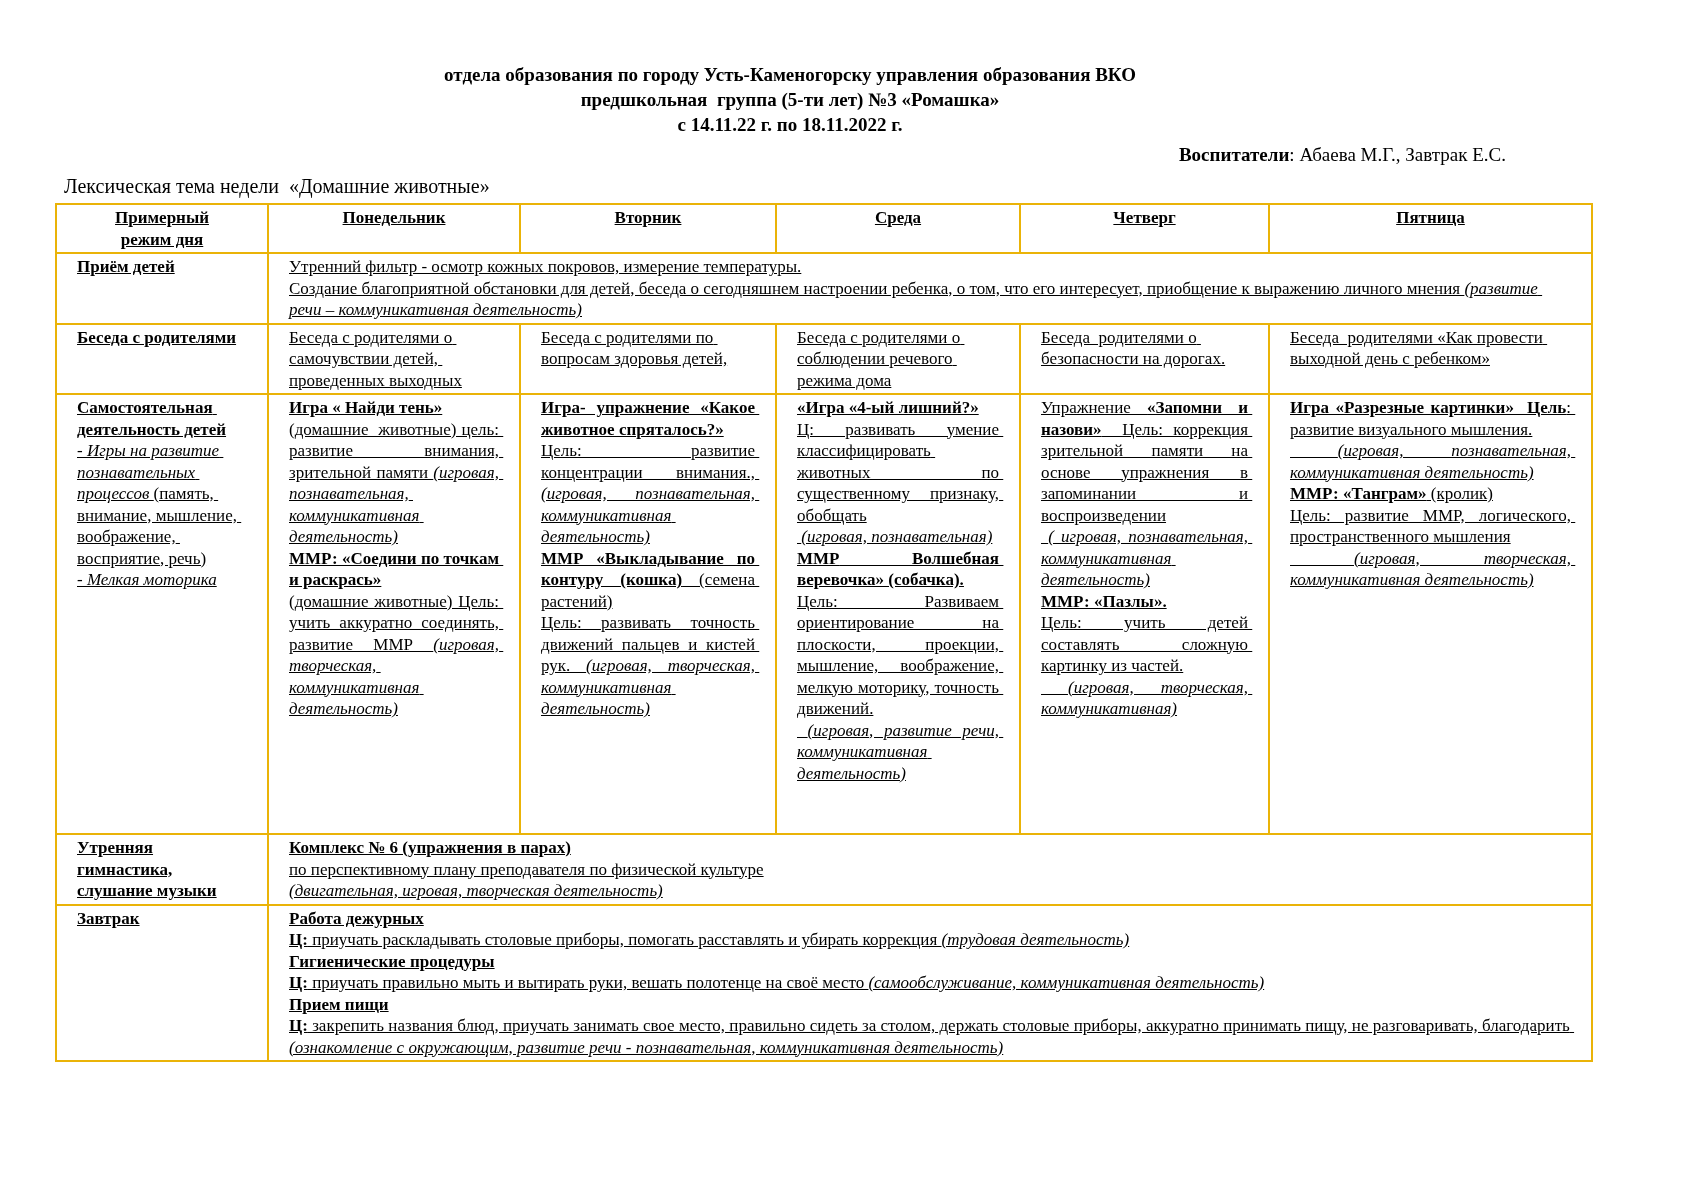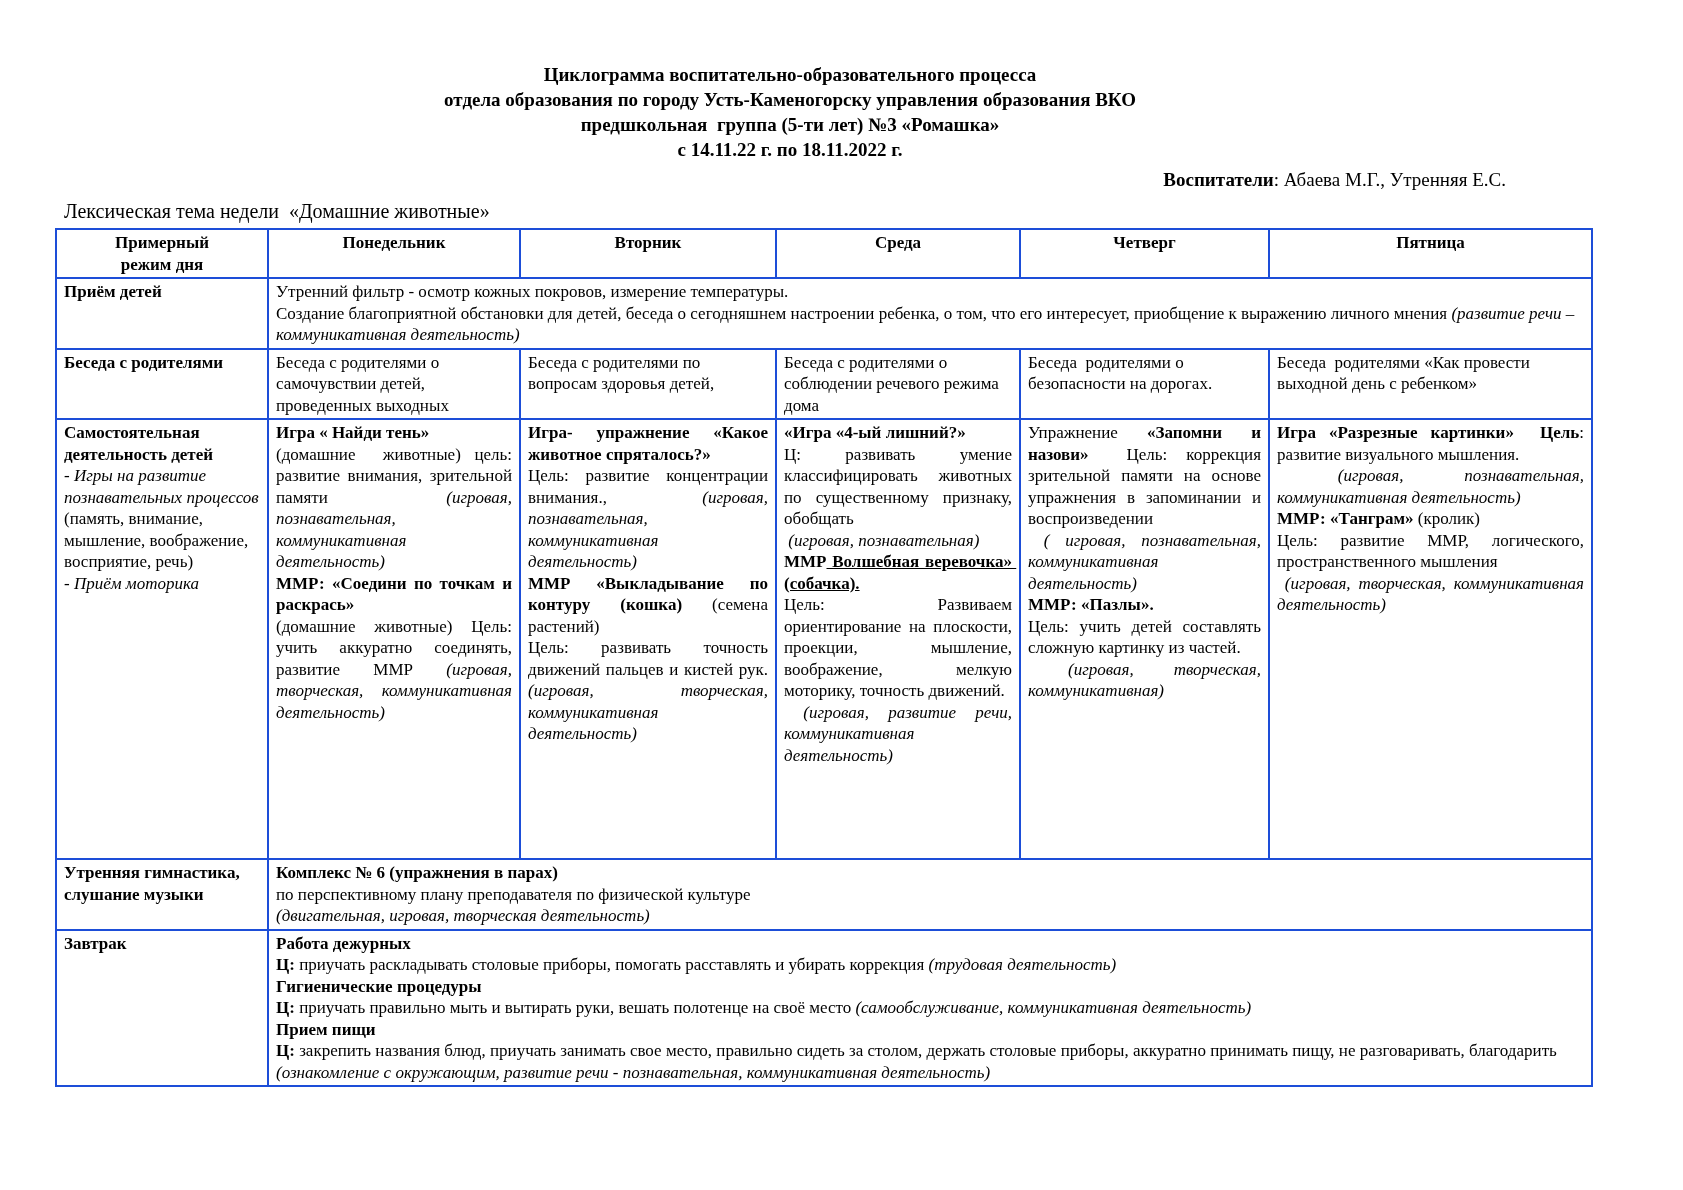--- a/index.html
+++ b/index.html
@@ -13,22 +13,22 @@
   .title-block { width:1480px; margin-left:50px; text-align:center; font-weight:bold; font-size:19px; line-height:25px; }
   .title-line { white-space:pre-wrap; }
 
   .teachers { width:1506px; text-align:right; font-size:19px; line-height:25px; margin-top:5px; }
   .teachers .lbl { font-weight:bold; }
 
   .theme { font-weight:normal; font-size:20px; line-height:24px; margin:7px 8px 5px 64px; white-space:pre-wrap; }
 
   table.schedule { margin-left:55px; width:1536px; border-collapse:collapse; table-layout:fixed; }
   .schedule th, .schedule td {
-    border:2px solid #1d4ed8; vertical-align:top;
-    font-size:17px; line-height:21.5px; padding:2px 7px;
+    border:2px solid #eab308; vertical-align:top;
+    font-size:17px; line-height:21.5px; padding:2px 20px;text-decoration:underline;
   }
   col.c0{width:212px} col.c1{width:252px} col.c2{width:256px}
   col.c3{width:244px} col.c4{width:249px} col.c5{width:323px}
 
   thead th { text-align:center; vertical-align:middle; font-weight:bold; white-space:pre-wrap; padding:1px 4px; }
   tr.r-head   { height:40px; }
   tr.r-priem  { height:68px; }
   tr.r-beseda { height:67px; }
   tr.r-samost { height:440px; }
   tr.r-gimn   { height:65px; }
@@ -41,27 +41,26 @@
   .i { font-style:italic; }
   .u { text-decoration:underline; }
   .center { text-align:left; }
 </style>
 </head>
 <body>
 
 <div class="page">
 
   <div class="title-block">
-    <div class="title-line">Циклограмма воспитательно-образовательного процесса</div>
     <div class="title-line">отдела образования по городу Усть-Каменогорску управления образования ВКО</div>
     <div class="title-line">предшкольная  группа (5-ти лет) №3 «Ромашка»</div>
     <div class="title-line">с 14.11.22 г. по 18.11.2022 г.</div>
   </div>
 
-  <div class="teachers"><span class="lbl">Воспитатели</span><span>: Абаева М.Г., Утренняя Е.С.</span></div>
+  <div class="teachers"><span class="lbl">Воспитатели</span><span>: Абаева М.Г., Завтрак Е.С.</span></div>
 
   <div class="theme">Лексическая тема недели  «Домашние животные»</div>
 
   <table class="schedule">
     <colgroup>
       <col class="c0">
         <col class="c1">
         <col class="c2">
         <col class="c3">
         <col class="c4">
@@ -101,21 +100,21 @@
             <div class="para"><span>Беседа  родителями о безопасности на дорогах.</span></div>
           </td>
         <td>
             <div class="para"><span>Беседа  родителями «Как провести выходной день с ребенком»</span></div>
           </td>
       </tr>
       <tr class="r-samost">
         <td>
             <div class="para"><span class="b">Самостоятельная деятельность детей</span></div>
             <div class="para"><span class="i">- Игры на развитие познавательных процессов </span><span>(память, внимание, мышление, воображение, восприятие, речь)</span></div>
-            <div class="para"><span class="i">- Приём моторика</span></div>
+            <div class="para"><span class="i">- Мелкая моторика</span></div>
           </td>
         <td class="jcell">
             <div class="para"><span class="b">Игра « Найди тень»</span></div>
             <div class="para"><span>(домашние  животные) цель: развитие внимания, зрительной памяти </span><span class="i">(игровая, познавательная, коммуникативная деятельность)</span></div>
             <div class="para"><span class="b">ММР: «Соедини по точкам и раскрась»</span></div>
             <div class="para"><span>(домашние животные) Цель: учить аккуратно соединять, развитие ММР </span><span class="i">(игровая, творческая, коммуникативная деятельность)</span></div>
           </td>
         <td class="jcell">
             <div class="para"><span class="b">Игра- упражнение «Какое животное спряталось?»</span></div>
             <div class="para"><span>Цель: развитие концентрации внимания., </span><span class="i">(игровая, познавательная, коммуникативная деятельность)</span></div>

